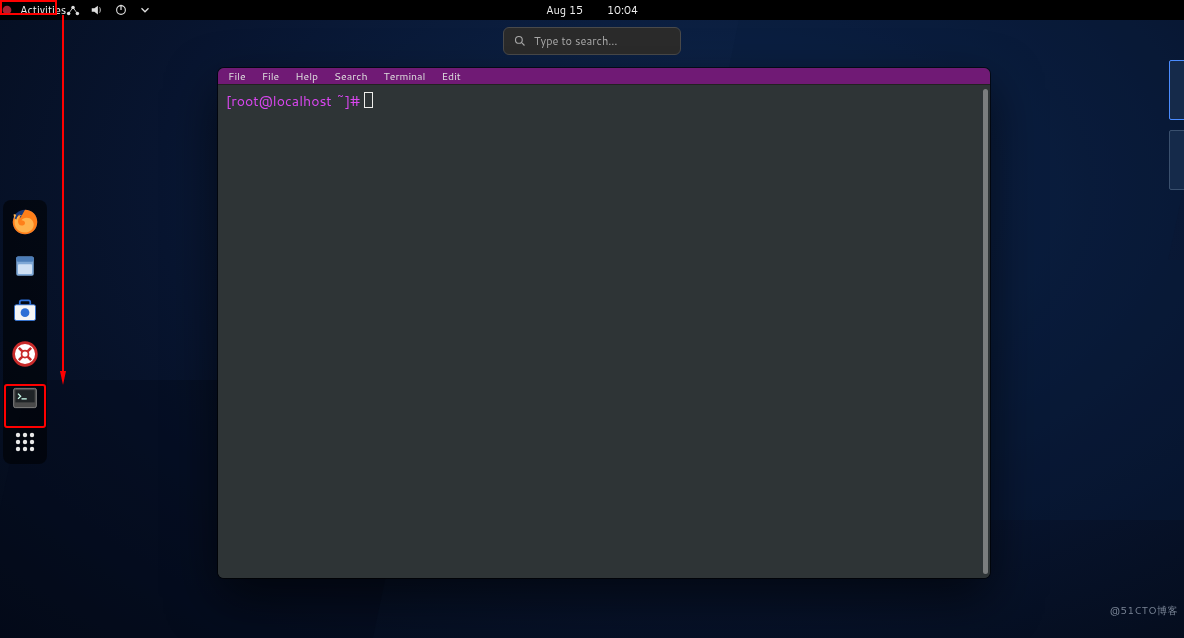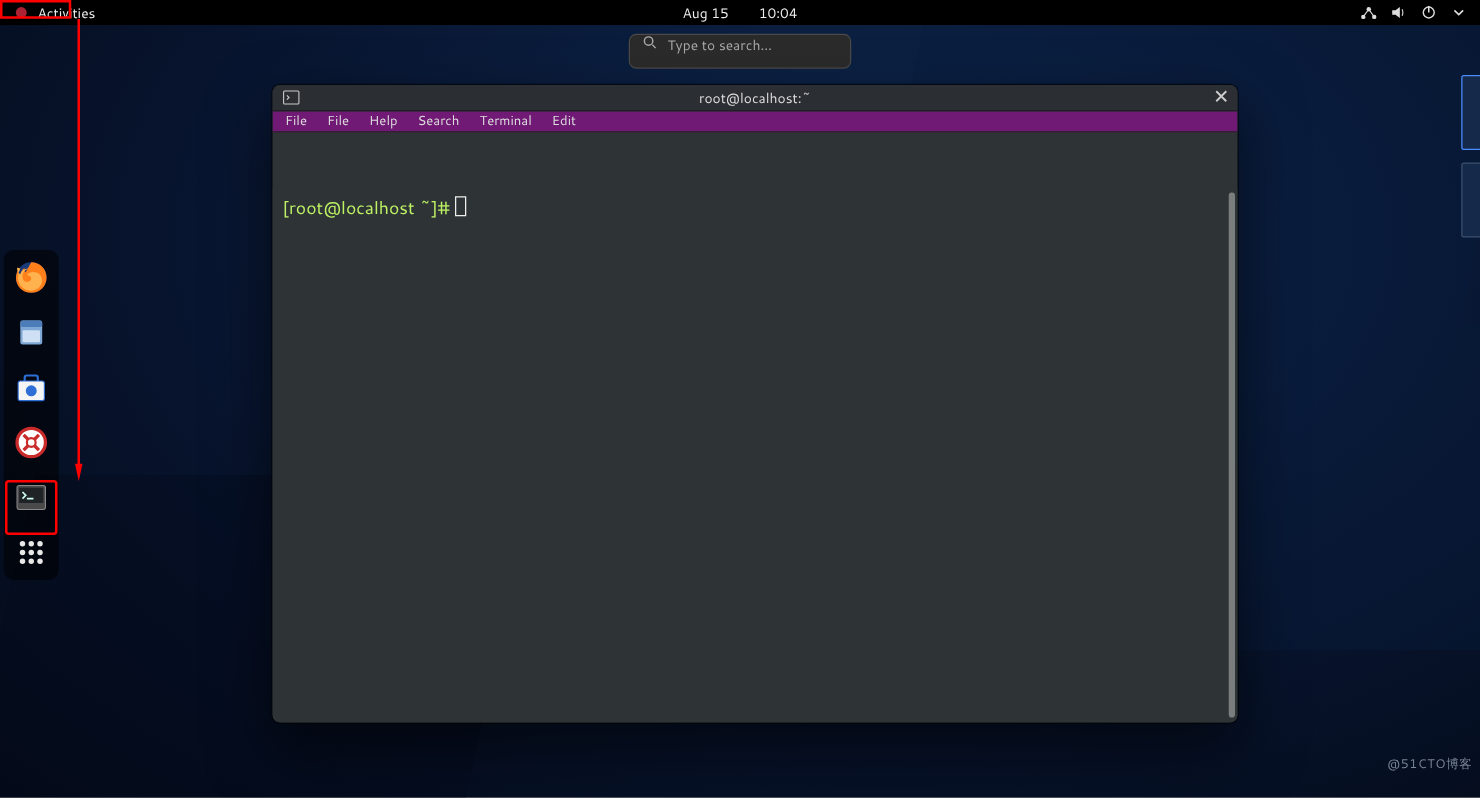--- a/index.html
+++ b/index.html
@@ -9,31 +9,31 @@
   background:radial-gradient(ellipse at 60% 30%, #0e2850 0%, #081530 55%, #030915 100%);
   position:relative; color:#e6e6e6;
 }
 
 .poly { position:absolute; background:rgba(10,30,60,.35); transform:skew(-12deg,0); }
 .poly.a { width:480px; height:300px; left:720px; top:-40px; }
 .poly.b { width:460px; height:260px; left:780px; top:260px; }
 .poly.c { width:400px; height:260px; left:0; top:380px; background:rgba(4,12,28,.45); }
 
 
-#topbar { position:absolute; top:0; left:0; right:0; height:20px; background:#000; display:flex; align-items:center; justify-content:space-between; font-size:11px; padding:0 10px; color:#eee; z-index:50; }
+#topbar { position:absolute; top:0; left:0; right:0; height:20px; background:#000; display:flex; align-items:center; font-size:11px; padding:0 0; color:#eee; z-index:50; }
 #topbar .left { display:flex; align-items:center; gap:6px; }
 #topbar .center { position:absolute; left:50%; transform:translateX(-50%); display:flex; gap:24px; }
 #topbar .right { display:flex; align-items:center; gap:10px; }
 .activities-highlight { position:absolute; top:0; left:0; width:57px; height:15px; border:2px solid #ff0000; box-sizing:border-box; z-index:60; pointer-events:none; }
 .tb-icon { display:inline-flex; align-items:center; justify-content:center; width:14px; height:14px; }
 .tb-icon svg { fill:#ddd; }
 
 
 #search-wrap { position:absolute; top:27px; left:50%; transform:translateX(-50%); z-index:30; }
-#search { width:178px; height:28px; border-radius:6px; border:1px solid #4a4a4a; background:#2b2b2b; color:#aaa; display:flex; align-items:flex-start; gap:8px; padding:0 10px; font-size:11px; }
+#search { width:178px; height:28px; border-radius:6px; border:1px solid #4a4a4a; background:#2b2b2b; color:#aaa; display:flex; align-items:center; gap:8px; padding:0 10px; font-size:11px; }
 #search svg { fill:#aaa; }
 
 
 #arrow { position:absolute; left:60px; top:15px; width:14px; height:370px; z-index:65; pointer-events:none; }
 
 
 #workspaces { position:absolute; right:-1px; top:60px; width:16px; display:flex; flex-direction:column; gap:10px; z-index:40; }
 .ws-thumb { height:60px; background:#152a4a; border:1px solid #3a506e; border-radius:2px 0 0 2px; }
 .ws-thumb.active { border-color:#4b8cff; }
 
@@ -44,21 +44,21 @@
 #dock-terminal-highlight { position:absolute; left:4px; top:384px; width:42px; height:44px; border:2px solid #ff0000; border-radius:3px; z-index:60; pointer-events:none; }
 
 
 #term-window { position:absolute; left:218px; top:68px; width:772px; height:510px; background:#2e3436; border-radius:6px; box-shadow:0 20px 50px rgba(0,0,0,.6), 0 0 0 1px rgba(0,0,0,.6); z-index:35; display:flex; flex-direction:column; overflow:hidden; }
 #term-titlebar { height:21px; background:#2b2e32; display:flex; align-items:center; color:#ddd; font-size:11px; position:relative; border-bottom:1px solid #1e1f21; }
 #term-titlebar .tb-left { position:absolute; left:8px; display:flex; align-items:center; }
 #term-titlebar .tb-title { margin:0 auto; }
 #term-titlebar .tb-close { position:absolute; right:8px; cursor:pointer; }
 #term-menubar { height:17px; background:#701a75; display:flex; align-items:center; gap:12px; padding:0 8px; font-size:10.5px; color:#ddd; border-bottom:1px solid #222; }
 .menu-item { padding:1px 2px; cursor:pointer; }
-#term-body { flex:1; background:#2e3436; position:relative; font-family:"DejaVu Sans Mono",Menlo,Consolas,monospace; font-size:14px; color:#bef264; padding:6px 8px;margin-top:44px; }
+#term-body { flex:1; background:#2e3436; position:relative; font-family:"DejaVu Sans Mono",Menlo,Consolas,monospace; font-size:14px; color:#d946ef; padding:6px 8px; }
 #term-body .prompt { white-space:pre; }
 .block-cursor { display:inline-block; width:9px; height:16px; border:1px solid #eeeeec; vertical-align:-2px; }
 #term-scroll { position:absolute; right:2px; top:4px; bottom:4px; width:5px; background:linear-gradient(#b9b9b9,#b9b9b9); border-radius:3px; opacity:.55; }
 
 #watermark { position:absolute; right:6px; bottom:20px; font-size:10px; color:#7a8596; letter-spacing:.5px; }
 </style>
 </head>
 <body>
 
 <div class="poly a"></div>
@@ -177,36 +177,20 @@
         <circle cx="24" cy="16" r="2.5"></circle>
         <circle cx="8" cy="24" r="2.5"></circle>
         <circle cx="16" cy="24" r="2.5"></circle>
         <circle cx="24" cy="24" r="2.5"></circle>
       </svg>
   </div>
 </div>
 <div id="dock-terminal-highlight"></div>
 
 <div id="term-window">
-  <div id="term-titlebar">
-    <div class="tb-left">
-      <span class="tb-icon">
-        <svg viewBox="0 0 16 16">
-            <rect x="1" y="2" width="14" height="12" rx="1" fill="none" stroke="#ccc" stroke-width="1"></rect>
-            <path d="M4 6l2 2-2 2" stroke="#ccc" fill="none"></path>
-          </svg>
-      </span>
-    </div>
-    <span class="tb-title">root@localhost:~</span>
-    <span class="tb-close">
-      <svg width="10" height="10" viewBox="0 0 10 10">
-          <path d="M1 1l8 8M9 1l-8 8" stroke="#ccc" stroke-width="1.5"></path>
-        </svg>
-    </span>
-  </div>
   <div id="term-menubar">
     <span class="menu-item">File</span>
     <span class="menu-item">File</span>
     <span class="menu-item">Help</span>
     <span class="menu-item">Search</span>
     <span class="menu-item">Terminal</span>
     <span class="menu-item">Edit</span>
   </div>
   <div id="term-body">
     <span class="prompt">[root@localhost ~]# </span><span class="block-cursor"></span>

